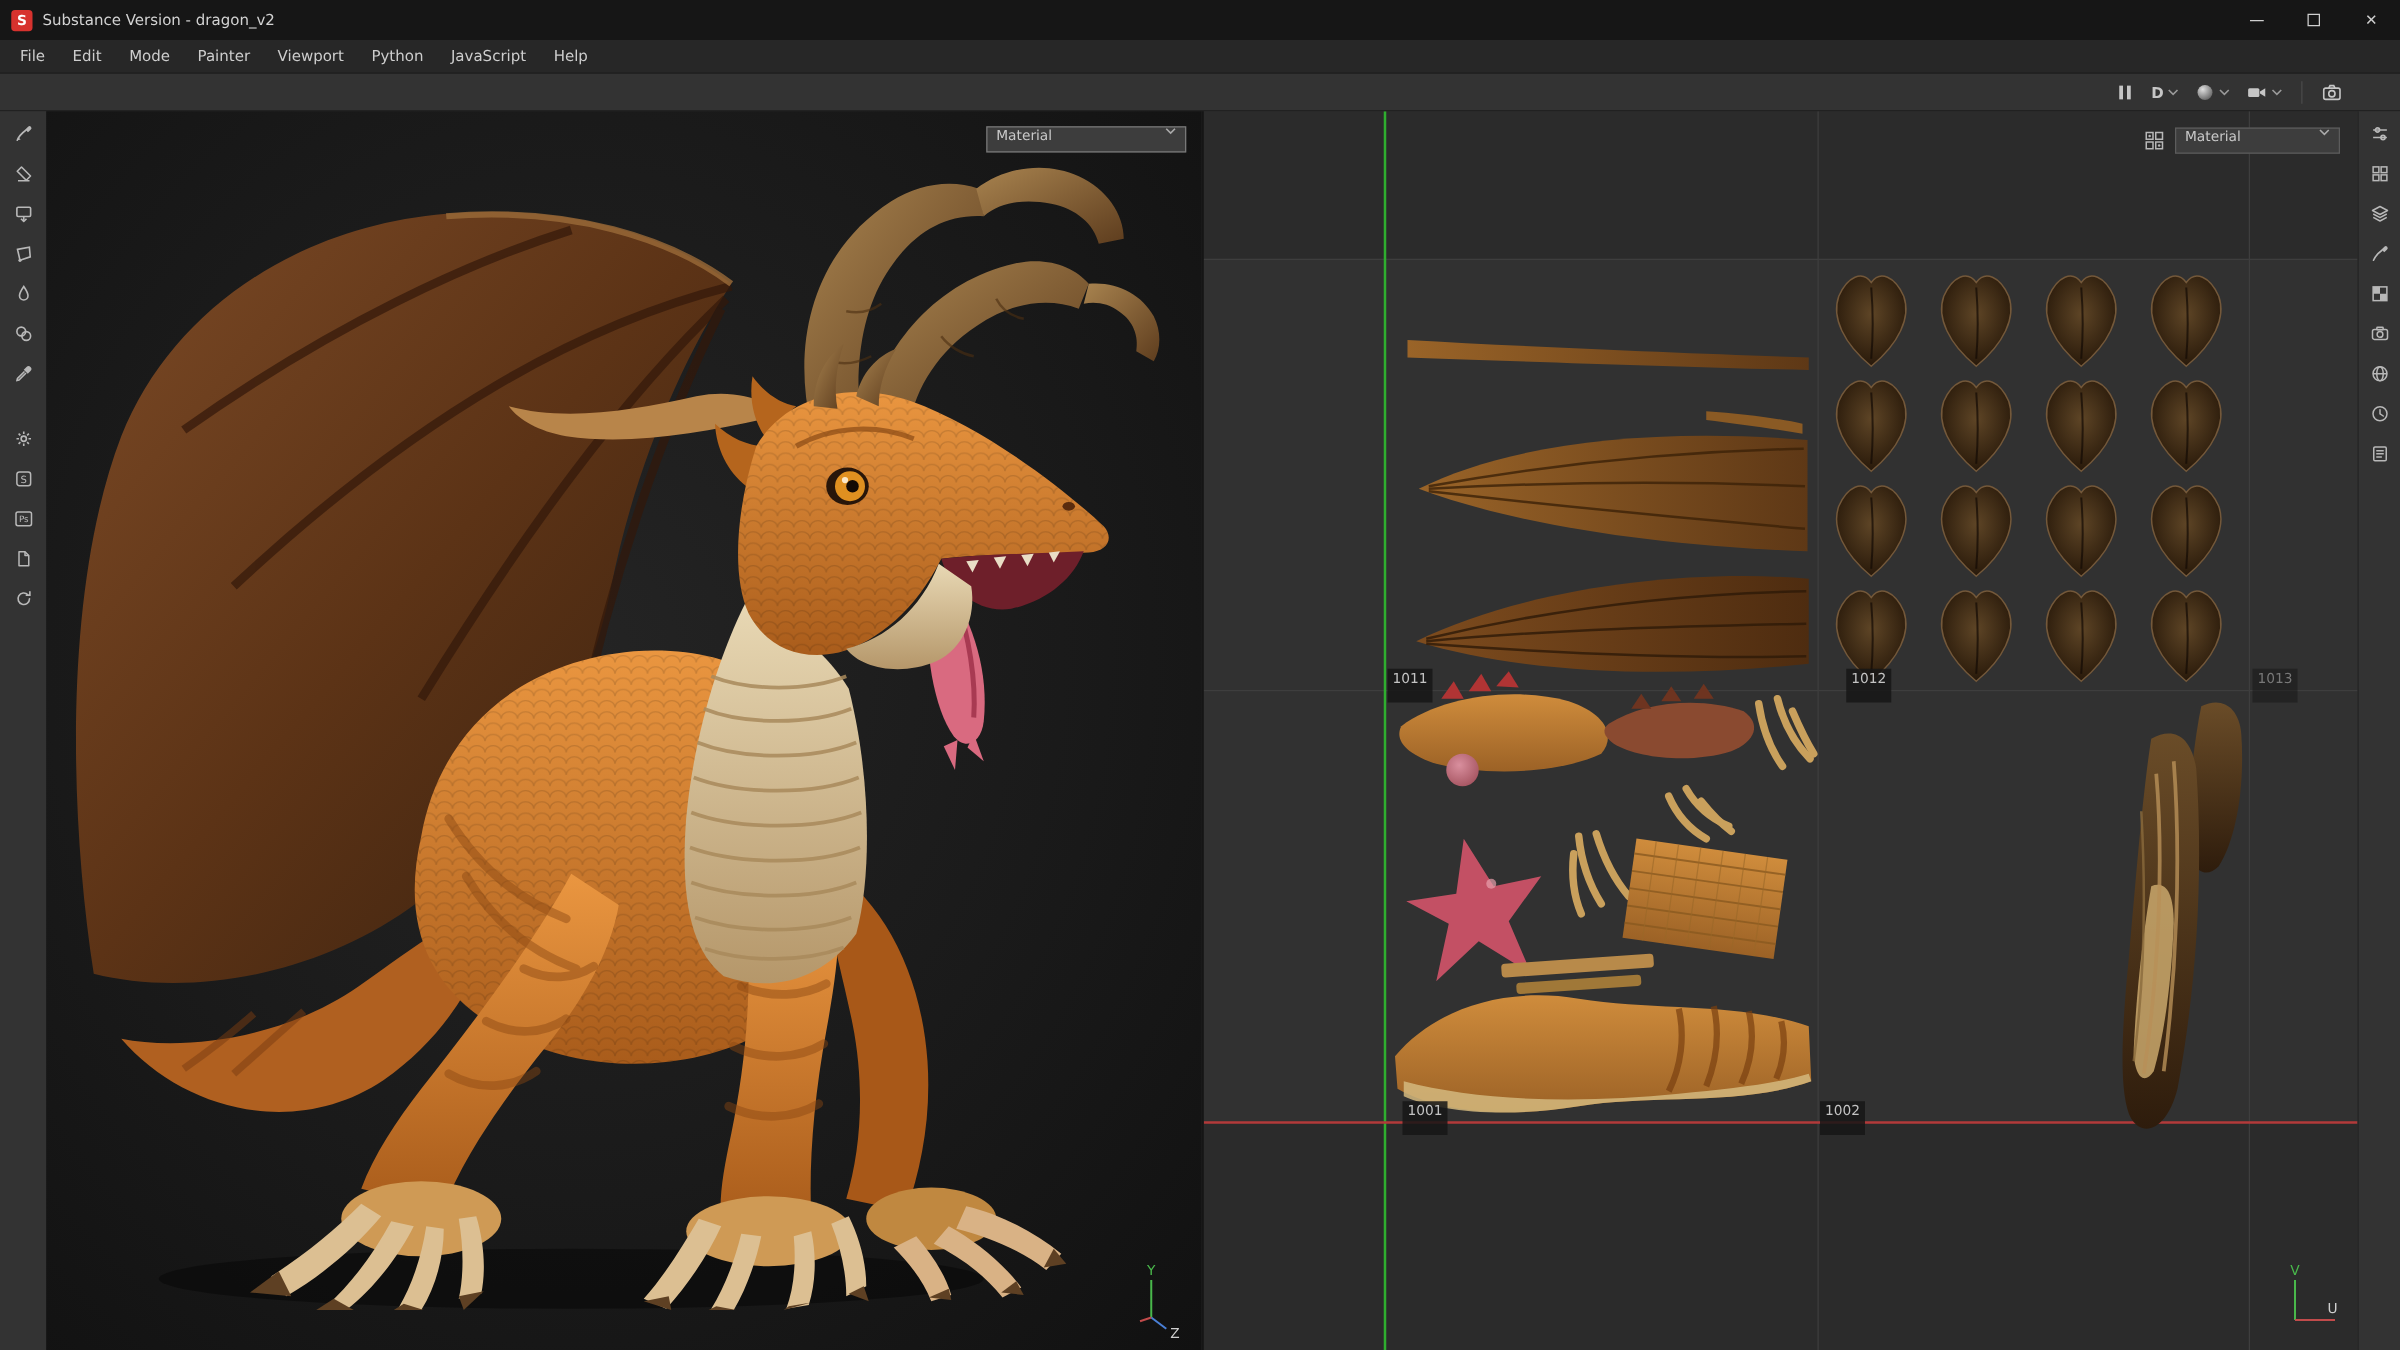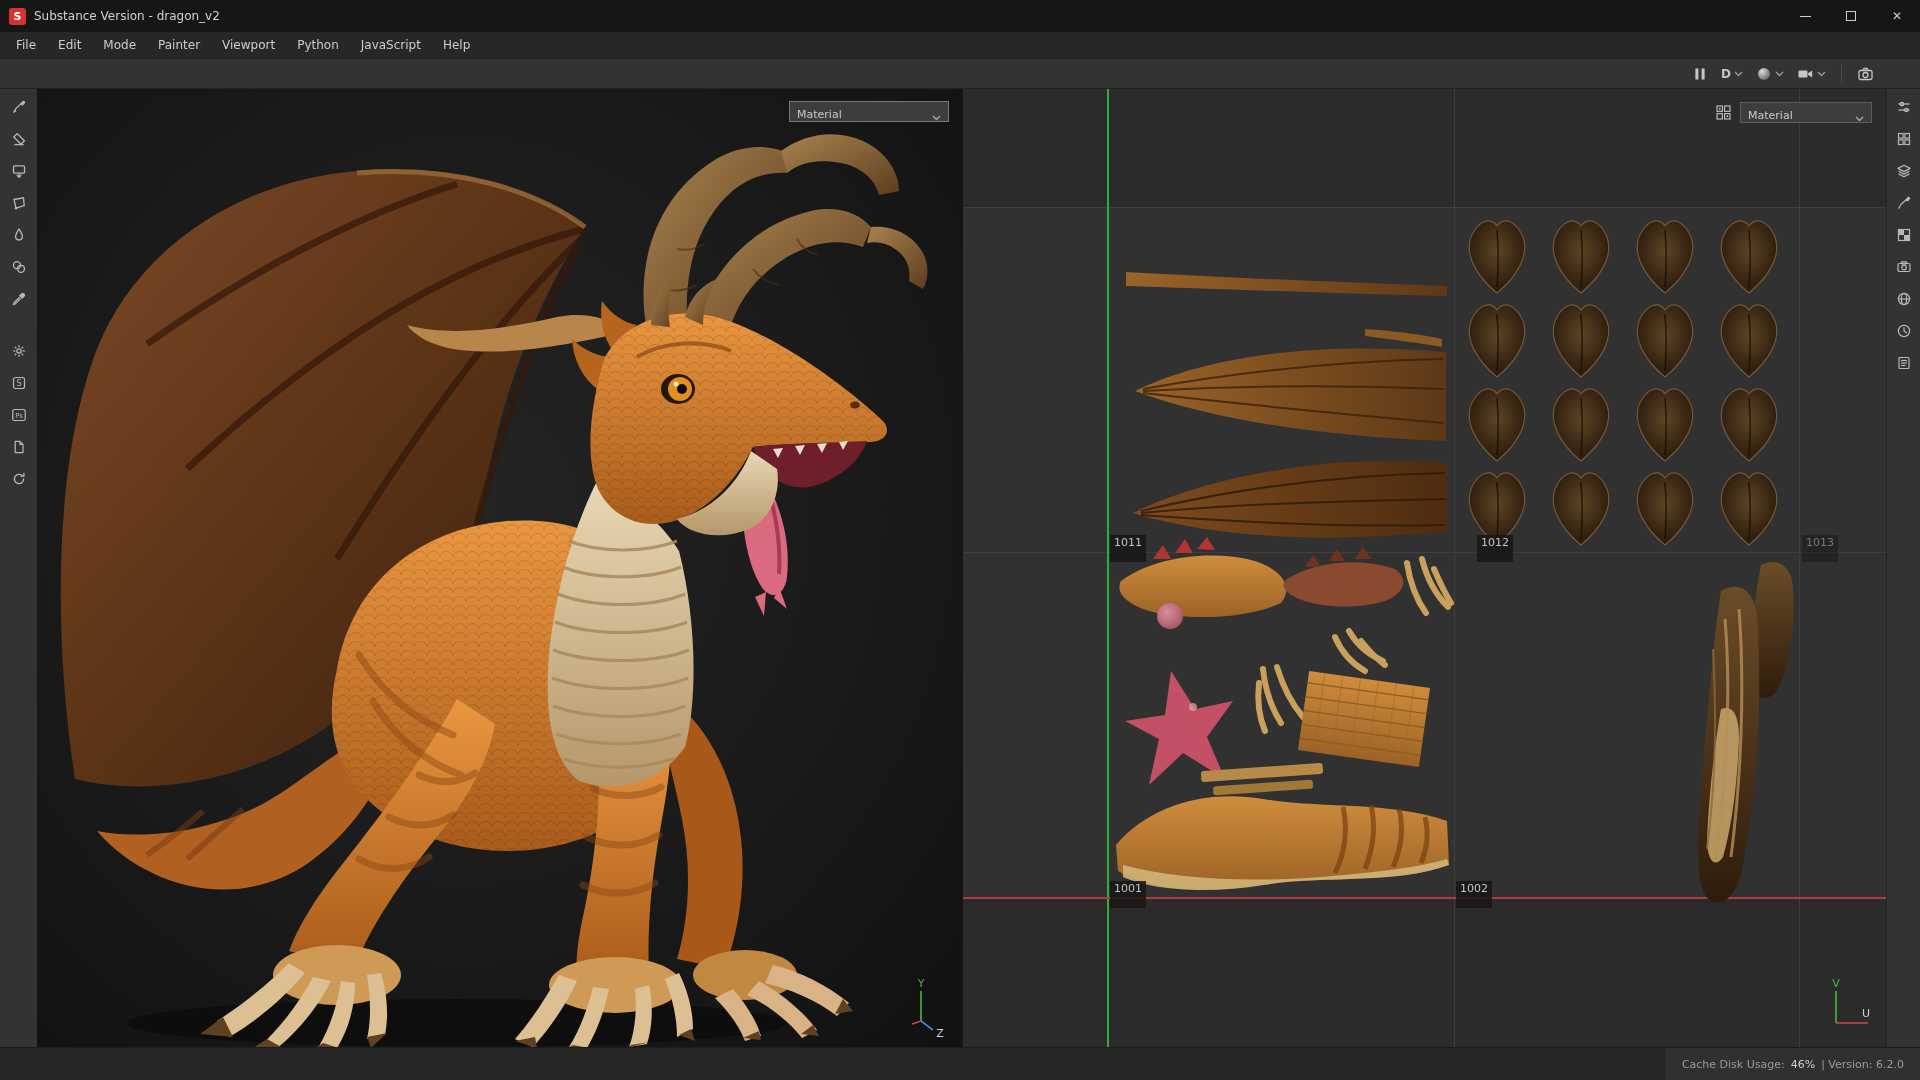--- a/index.html
+++ b/index.html
@@ -48,21 +48,21 @@
 
   .islands{position:absolute;left:0;top:0;}
   .udim{position:absolute;height:27px;line-height:15px;padding:0 4px;background:rgba(22,22,22,.85);
     color:#c3c3c3;font-size:11px;}
   .udim.dim{color:#787878;background:rgba(22,22,22,.5);}
 
   .vp-header{position:absolute;display:flex;align-items:center;gap:8px;z-index:5;}
   .vp3d .vp-header{top:12px;right:12px;}
   .vp2d .vp-header{top:13px;right:14px;}
   .dropdown{width:160px;height:21px;background:#3d3d3d;border:1px solid #787878;color:#c9c9c9;font-size:11px;
-    display:flex;align-items:flex-end;justify-content:space-between;padding:0 7px;}
+    display:flex;align-items:flex-start;justify-content:space-between;padding:0 7px;}
   .dropdown-2d{width:132px;border-color:#5c5c5c;}
   .gizmo{position:absolute;right:12px;bottom:8px;z-index:5;}
 
   
   .statusbar{height:33px;flex:0 0 33px;background:#262626;border-top:1px solid #1c1c1c;display:flex;justify-content:flex-end;align-items:stretch;}
   .status-chip{display:flex;align-items:center;gap:6px;background:#303030;padding:0 16px;font-size:11px;}
   .status-label{color:#9b9b9b;}
   .status-value{color:#d0d0d0;}
 </style>
 </head>
@@ -589,21 +589,21 @@
             <path d="M762,530 C768,600 764,690 752,770"></path>
             <path d="M776,520 C782,600 778,690 768,768"></path>
           </g>
           <path d="M750,560 C754,630 752,700 744,760" stroke="#8a6a3c" stroke-width="2" fill="none" opacity="0.8"></path>
         </g>
       </svg>
 
       <div class="udim" style="left:147px;top:446px">1011</div>
       <div class="udim" style="left:514px;top:446px">1012</div>
       <div class="udim dim" style="left:839px;top:446px">1013</div>
-      <div class="udim" style="left:147px;top:792px">1001</div>
+      <div class="udim" style="left:159px;top:792px">1001</div>
       <div class="udim" style="left:493px;top:792px">1002</div>
 
       <div class="vp-header">
         <svg width="17" height="17" viewBox="0 0 17 17">
           <g fill="none" stroke="#b8b8b8" stroke-width="1.2">
             <rect x="2" y="2" width="5.4" height="5.4"></rect>
               <rect x="9.6" y="2" width="5.4" height="5.4"></rect>
             <rect x="2" y="9.6" width="5.4" height="5.4"></rect>
               <rect x="9.6" y="9.6" width="5.4" height="5.4"></rect>
           </g>
@@ -701,21 +701,14 @@
             <rect x="3" y="2.5" width="10" height="11" rx="1"></rect>
             <line x1="5" y1="5.5" x2="11" y2="5.5"></line>
               <line x1="5" y1="8" x2="11" y2="8"></line>
               <line x1="5" y1="10.5" x2="9.5" y2="10.5"></line>
           </g>
         </svg>
       </div>
     </div>
   </div>
 
-  <div class="statusbar">
-    <div class="status-chip">
-      <span class="status-label">Cache Disk Usage:</span>
-      <span class="status-value">46%</span>
-      <span class="status-label">| Version: 6.2.0</span>
-    </div>
-  </div>
 
 </div>
 
 </body></html>

